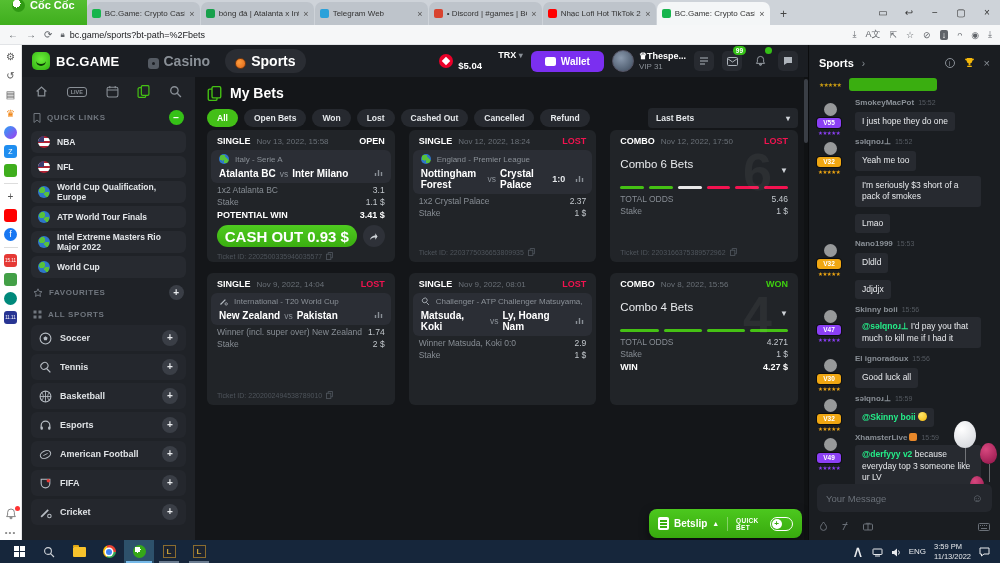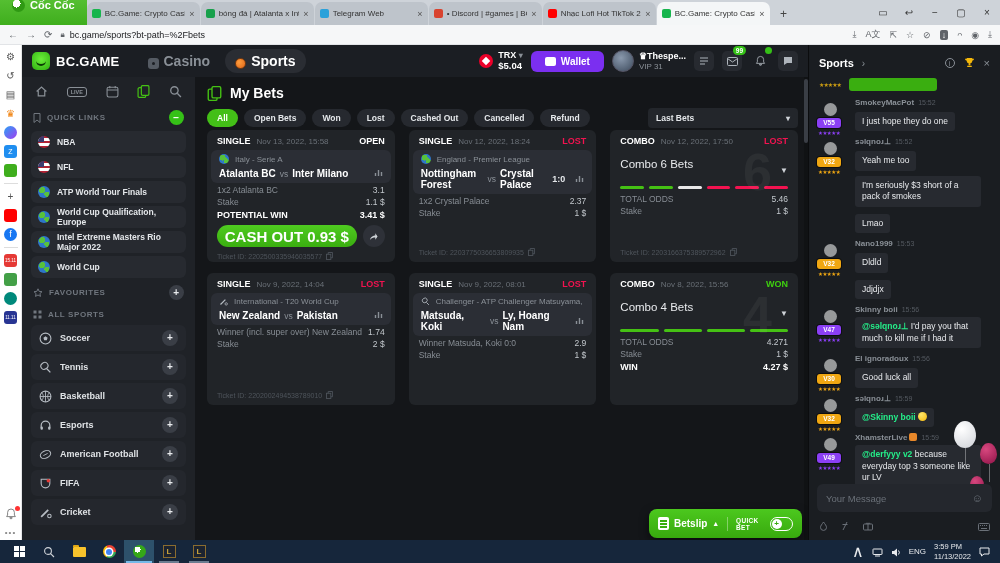--- a/index.html
+++ b/index.html
@@ -48,21 +48,21 @@
   .hnav-item{display:flex;align-items:flex-end;gap:5px;font-size:14px;font-weight:bold;color:#8a9097;padding:4px 10px;border-radius:14px;}
   .hnav-item.active{background:#2a2d33;color:#fff;}
   .dice{width:11px;height:11px;border-radius:3px;background:#555b63;position:relative;}
   .dice::after{content:"";position:absolute;left:4px;top:4px;width:3px;height:3px;border-radius:50%;background:#1b1e23;}
   .bball{width:11px;height:11px;border-radius:50%;background:radial-gradient(circle at 35% 35%,#ff9d3c,#e0661a);border:1px solid #7a3a0c;}
   .hright{margin-left:auto;display:flex;align-items:center;gap:8px;}
   .balwrap{display:flex;align-items:center;gap:5px;}
   .trx-ic{width:14px;height:14px;border-radius:50%;background:#eb0029;position:relative;}
   .trx-ic::after{content:"";position:absolute;left:4px;top:4px;width:6px;height:6px;background:#fff;transform:rotate(45deg);}
   .balcol{display:flex;flex-direction:column;line-height:1.1;}
-  .balcur{font-size:9px;color:#fff;font-weight:bold;}
+  .balcur{font-size:9px;color:#fff;font-weight:bold;margin-left:40px;}
   .balamt{font-size:9.5px;color:#fff;font-weight:bold;}
   .caret{color:#8a9097;font-size:8px;}
   .walletbtn{display:flex;align-items:center;gap:5px;background:#7b2ff0;color:#fff;font-weight:bold;font-size:10px;padding:5px 14px;border-radius:6px;}
   .wic{width:11px;height:9px;background:#fff;border-radius:2px;position:relative;}
   .userwrap{display:flex;align-items:center;gap:5px;}
   .uav{width:22px;height:22px;border-radius:50%;background:radial-gradient(circle at 40% 35%,#8a99ad,#3c4a5c);border:1px solid #556;}
   .ucol{display:flex;flex-direction:column;line-height:1.15;}
   .uname{font-size:9px;color:#fff;font-weight:bold;}
   .uvip{font-size:8px;color:#8a9097;}
   .sqbtn{width:20px;height:20px;border-radius:5px;background:#272a30;display:flex;align-items:center;justify-content:center;position:relative;}
@@ -389,25 +389,25 @@
     <div class="qrow">
         <span class="flag"></span>
         <span>NBA</span>
       </div>
     <div class="qrow">
         <span class="flag"></span>
         <span>NFL</span>
       </div>
     <div class="qrow">
         <span class="globe"></span>
-        <span>ATP World Tour Finals</span>
+        <span>World Cup Qualification, Europe</span>
       </div>
     <div class="qrow">
         <span class="globe"></span>
-        <span>World Cup Qualification, Europe</span>
+        <span>ATP World Tour Finals</span>
       </div>
     <div class="qrow">
         <span class="globe"></span>
         <span>Intel Extreme Masters Rio Major 2022</span>
       </div>
     <div class="qrow">
         <span class="globe"></span>
         <span>World Cup</span>
       </div>
     <div class="seclabel">

